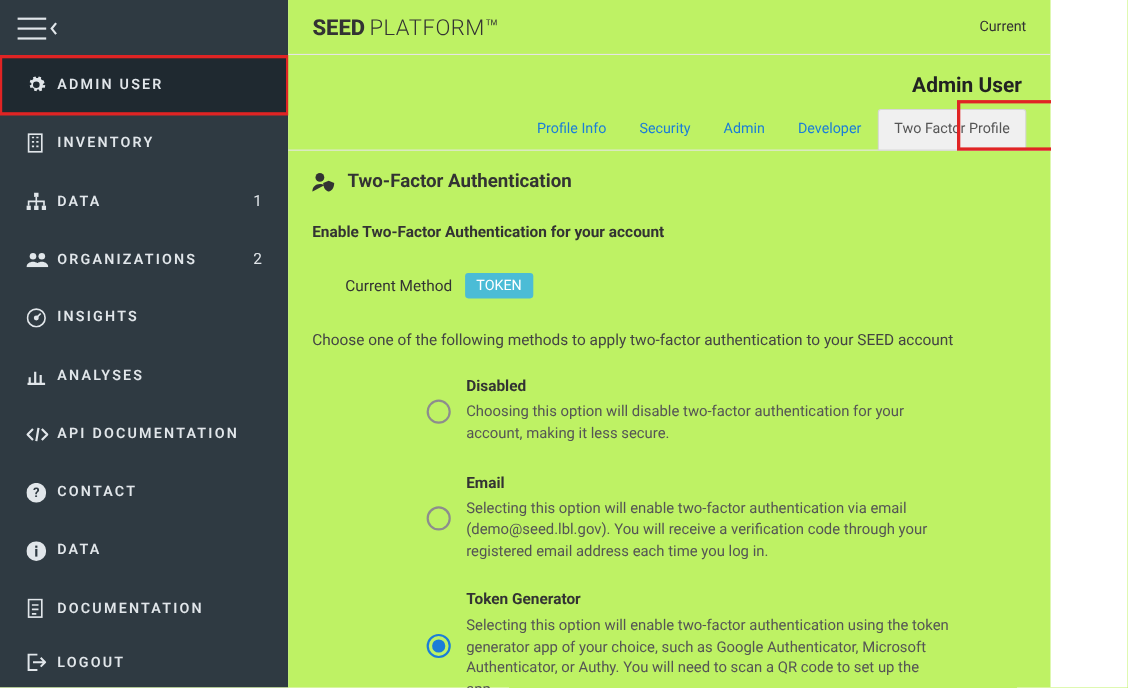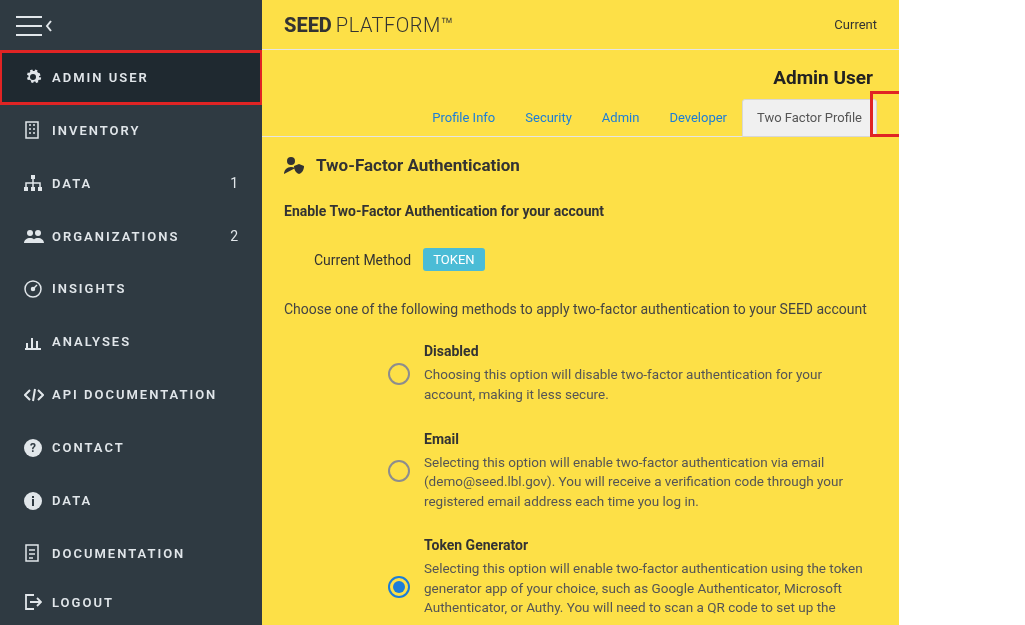--- a/index.html
+++ b/index.html
@@ -70,23 +70,23 @@
   }
   .sb-row.highlight {
     outline: 3px solid #e02424;
     outline-offset: -2px;
   }
   
   .main {
     position: absolute;
     left: 262px;
     top: 0;
-    width: 637px;
+    width: 693px;
     height: 625px;
-    background: #fde047;
+    background: #bef264;
     display: flex;
     flex-direction: column;
     overflow: hidden;
   }
   .header {
     height: 56px;
     display: flex;
     align-items: center;
     padding: 0 22px;
     border-bottom: 1px solid #e5e5e5;

